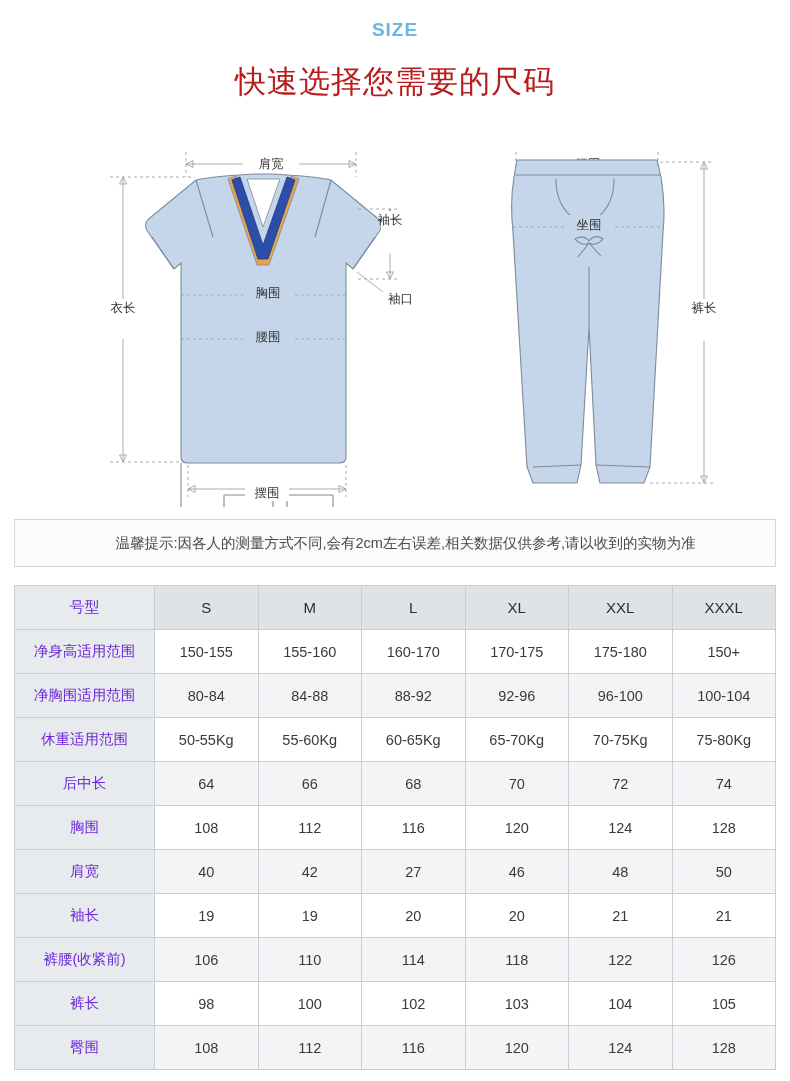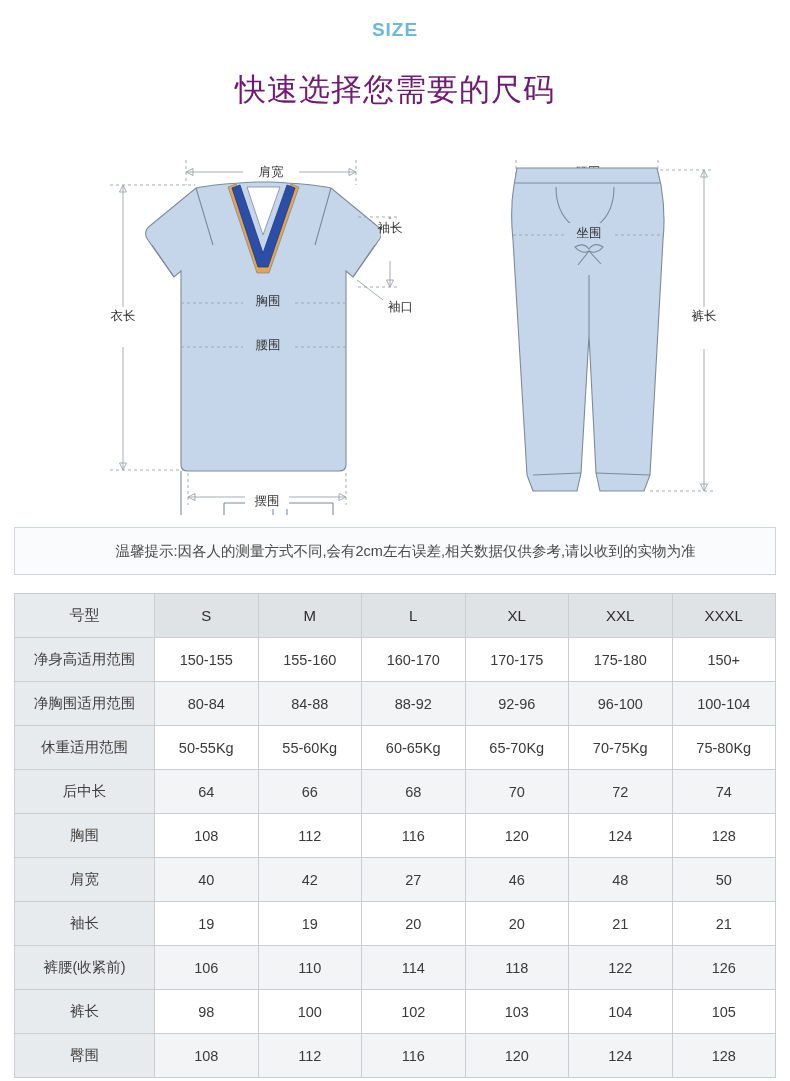--- a/index.html
+++ b/index.html
@@ -26,22 +26,22 @@
     text-align: center;
     color: #6cb8e0;
     font-size: 19px;
     font-weight: bold;
     letter-spacing: 1px;
     padding-top: 19px;
   }
   .main-title {
     text-align: center;
     font-size: 31px;
-    color: #701a75;
-    margin-top: 28px;
+    color: #b91c1c;
+    margin-top: 20px;
     letter-spacing: 1px;
   }
 
   
   .diagram {
     position: relative;
     width: 790px;
     height: 390px;
     margin-top: 14px;
   }
@@ -79,21 +79,21 @@
   }
   .size-table thead td {
     background: #dfe3e6;
     font-size: 15px;
     color: #2d2d2d;
   }
   .size-table tbody tr:nth-child(odd) td { background: #ffffff; }
   .size-table tbody tr:nth-child(even) td { background: #f2f4f5; }
   .size-table td.rowhead {
     background: #e8ebed !important;
-    color: #404040;
+    color: #6d28d9;
   }
   .size-table col.c0 { width: 140px; }
 </style>
 </head>
 <body>
 
 <div class="page">
 
   <div class="size-label">SIZE</div>
   <div class="main-title">快速选择您需要的尺码</div>

